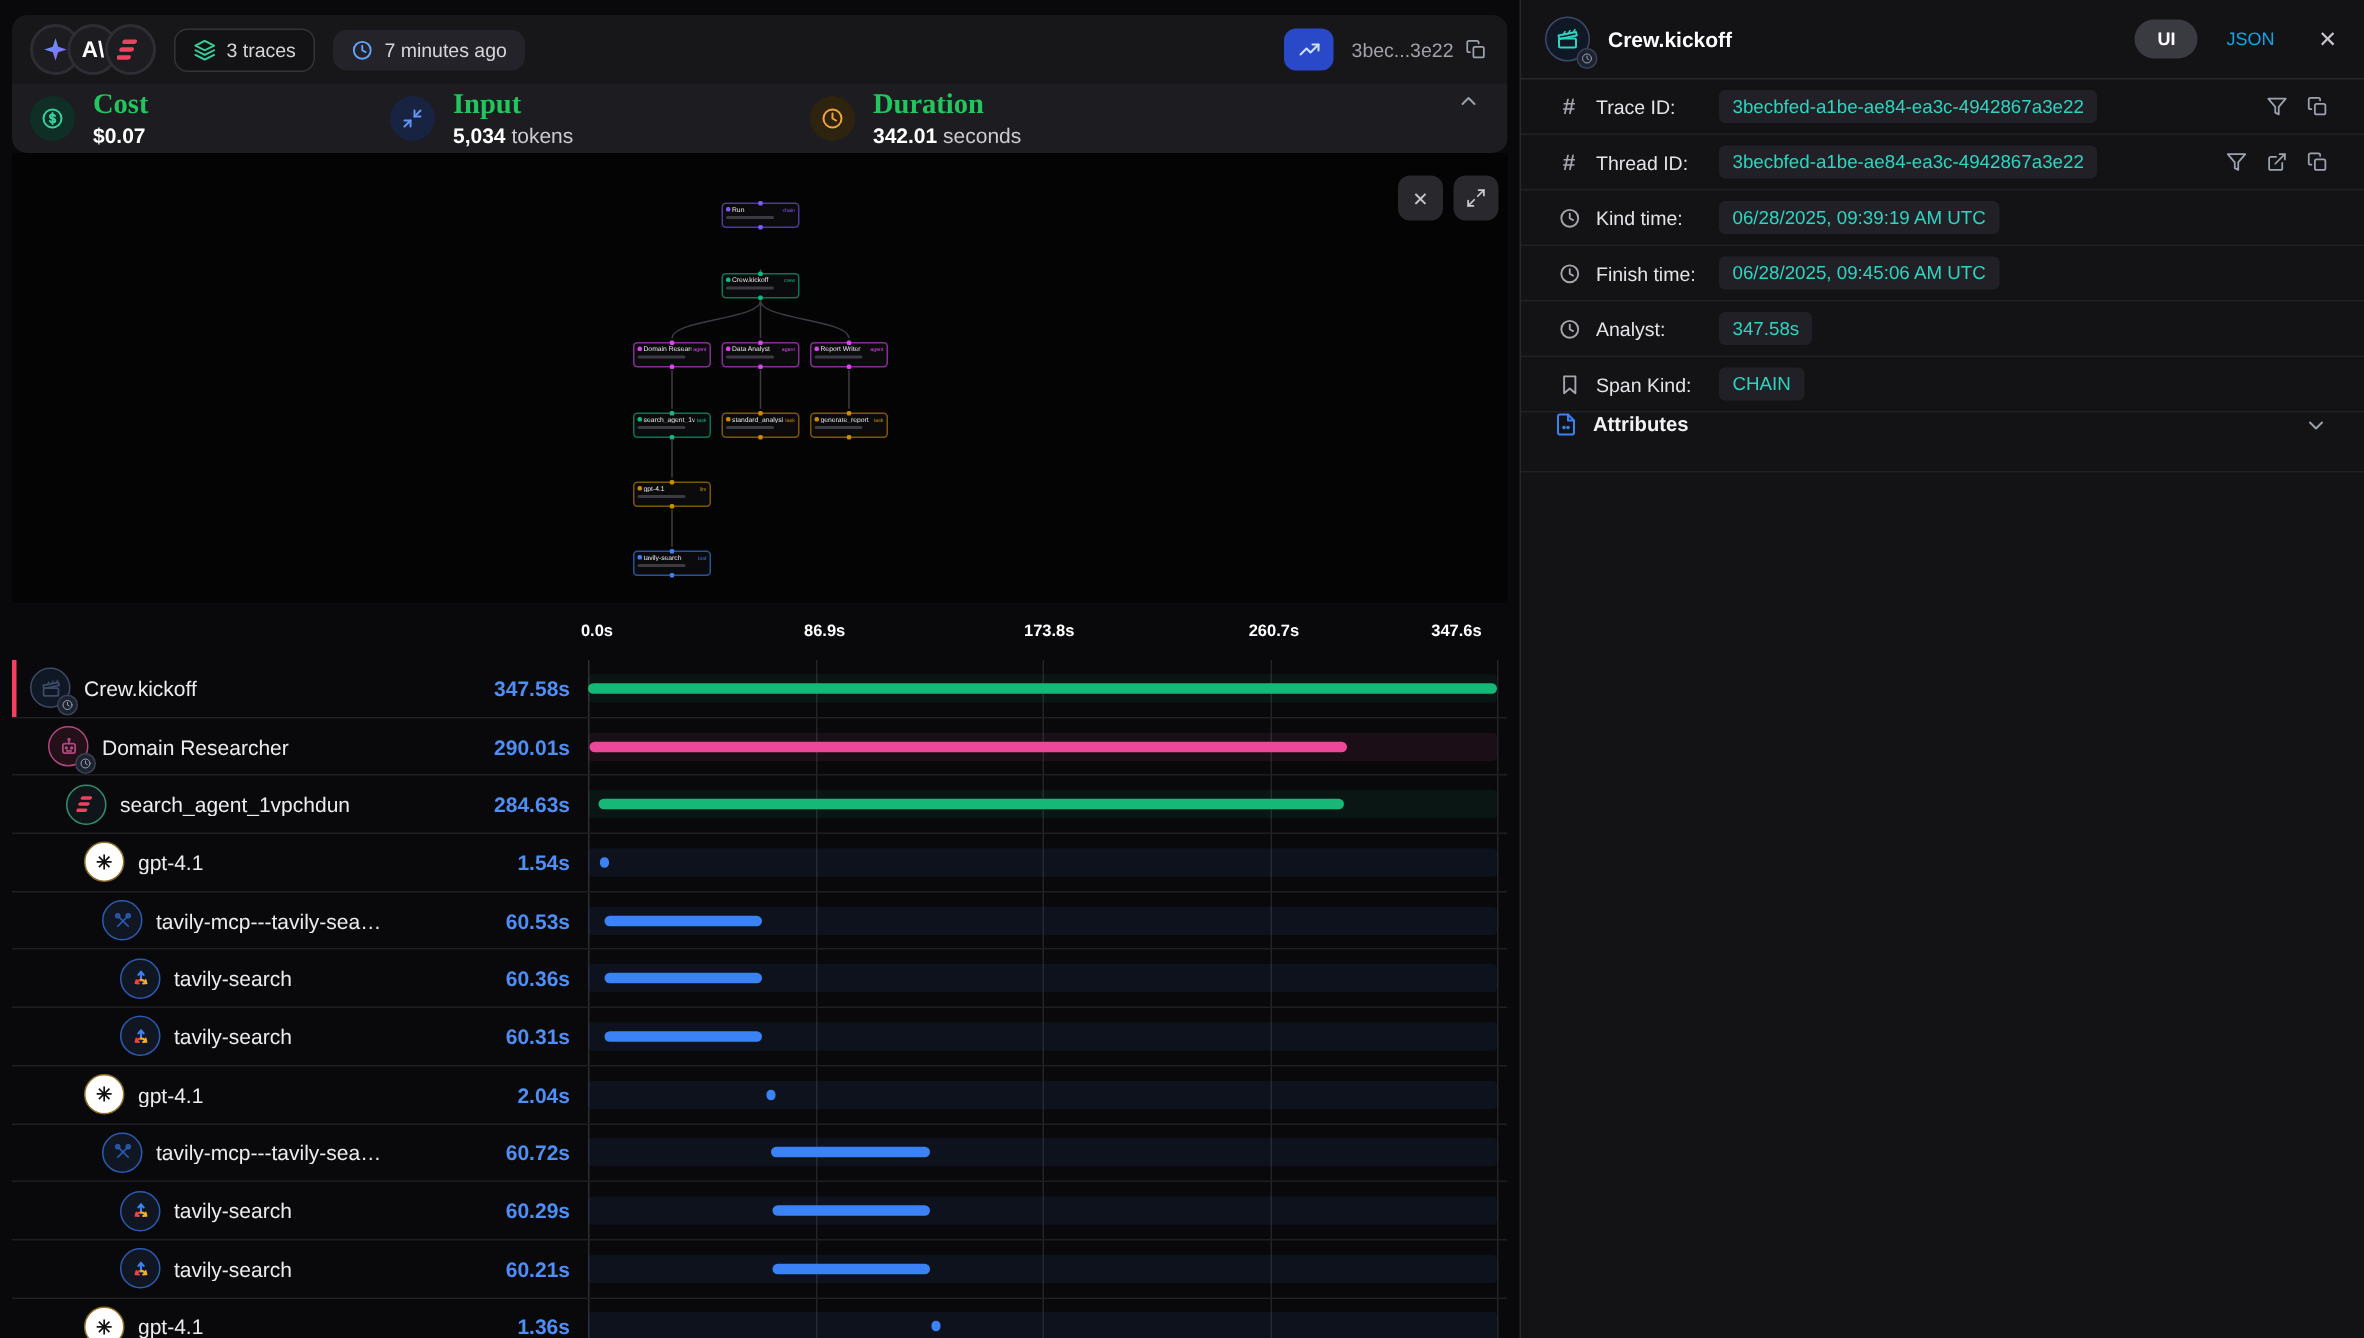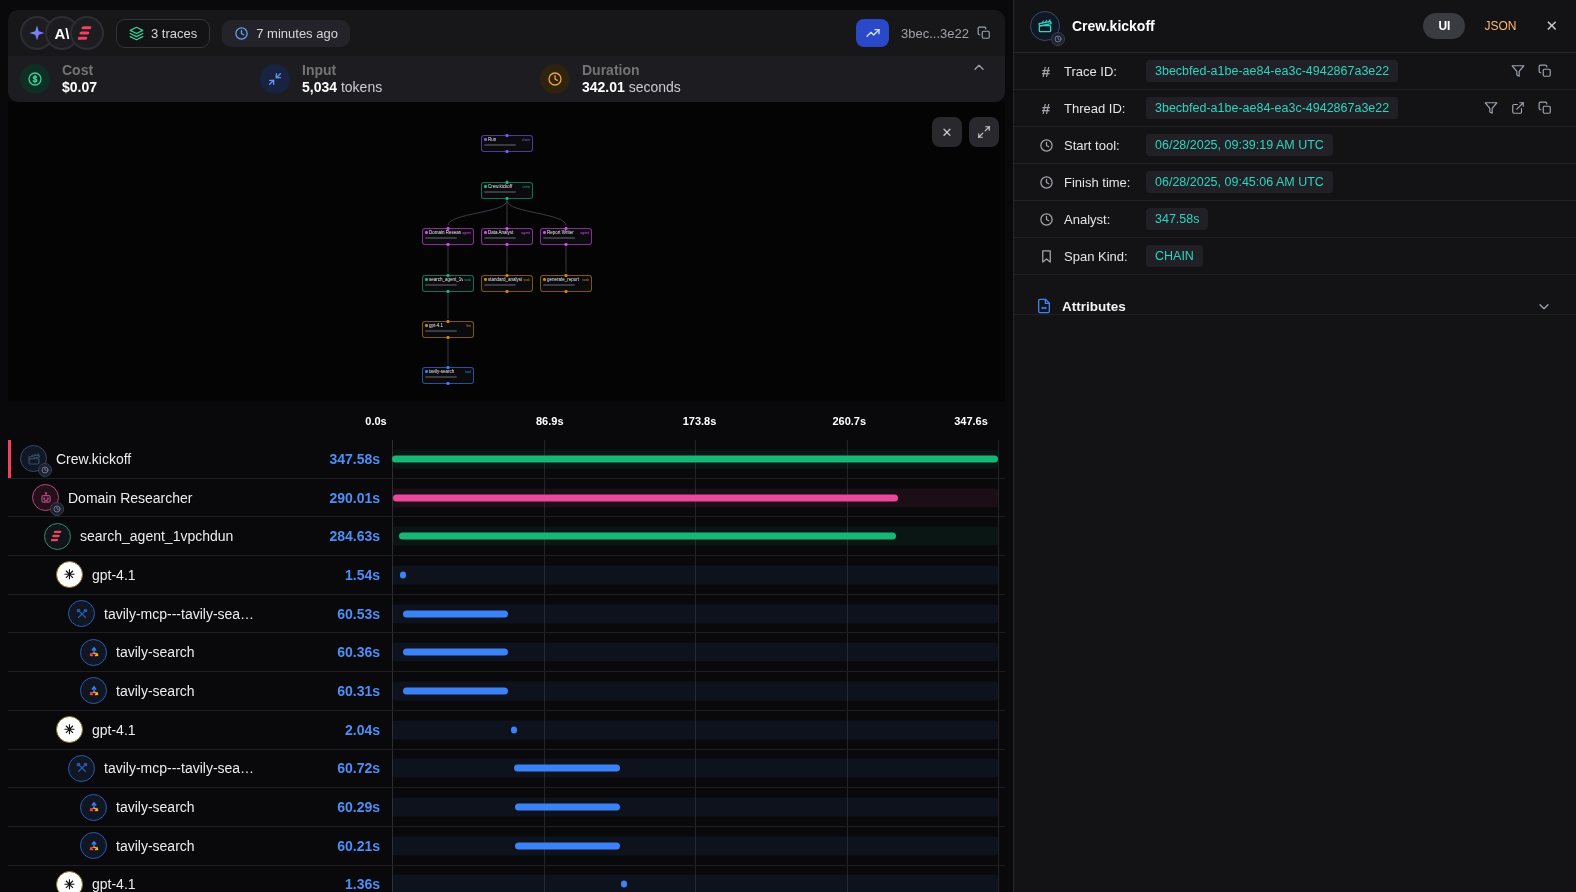--- a/index.html
+++ b/index.html
@@ -20,21 +20,21 @@
   .pill.bordered { border:1px solid #333339; background:#131316; }
   .pill.solid { background:#232329; }
   .toprow-spacer { flex:1; }
   .trendbtn { width:33px; height:28px; border-radius:8px; background:#2a49c8; display:flex; align-items:center; justify-content:center; }
   .shortid { margin-left:12px; font-size:13px; color:#a1a1aa; }
   .copybtn { margin-left:8px; display:flex; align-items:center; }
 
   .metrics { height:46px; background:#1d1d21; display:grid; grid-template-columns:240px 280px 288px 1fr; align-items:center; padding-left:12px; position:relative; }
   .metric { display:flex; align-items:center; gap:12px; }
   .micon { width:30px; height:30px; border-radius:50%; display:flex; align-items:center; justify-content:center; }
-  .mlabel { font-size:14px; font-weight:bold; color:#737373; line-height:1.25; }
+  .mlabel { font-size:19px; font-weight:bold; color:#22c55e; line-height:1.25;font-family:Liberation Serif, serif; }
   .mvalue { font-size:14px; font-weight:bold; color:#fff; line-height:1.25; }
   .mvalue .unit { font-weight:normal; color:#cacad1; }
   .metrics-chevron { position:absolute; right:18px; top:4px; }
 
   
   .graph { position:absolute; left:8px; top:102px; right:8px; height:300px; background:#040405; overflow:hidden; }
   .graph-controls { position:absolute; top:15px; right:6px; display:flex; gap:7px; }
   .gbtn { width:30px; height:30px; border-radius:8px; background:#28282d; display:flex; align-items:center; justify-content:center;
     color:#c9c9d1; font-size:13px; cursor:pointer; }
   .gnode { position:absolute; width:52px; height:17px; border-radius:3px; background:#0b0b0e; border:1px solid; padding:1.5px 2px; }
@@ -67,34 +67,34 @@
   .rtrack { flex:1; height:100%; position:relative; margin-right:7px; }
   .track-tint { position:absolute; left:0; right:0; top:50%; height:19px; transform:translateY(-50%); border-radius:3px; }
   .bar { position:absolute; top:50%; height:7px; transform:translateY(-50%); border-radius:4px; min-width:6px; }
   .bar.striped { background-image:repeating-linear-gradient(115deg, rgba(255,255,255,0.28) 0 3px, transparent 3px 7px); }
 
   
   .panel { flex:1; background:#131316; display:flex; flex-direction:column; }
   .phead { height:53px; display:flex; align-items:center; padding:0 18px 0 16px; border-bottom:1px solid #26262b; }
   .ptitle { font-size:14px; font-weight:bold; color:#fff; margin-left:12px; flex:1; }
   .toggle { display:flex; align-items:center; gap:4px; }
-  .tog { font-size:12px; padding:6px 15px; border-radius:15px; color:#fdba74; cursor:pointer; }
+  .tog { font-size:12px; padding:6px 15px; border-radius:15px; color:#0ea5e9; cursor:pointer; }
   .tog.active { background:#3a3a41; color:#fff; font-weight:bold; }
   .pclose { margin-left:14px; color:#c6c6cd; font-size:15px; cursor:pointer; }
   .sdkrow { display:flex; justify-content:flex-end; padding:18px 22px 14px; border-bottom:1px solid #202025; }
   .sdkbadge { font-size:12px; font-weight:bold; color:#2dd4bf; border:1px solid #2dd4bf66; background:#0d1f1d;
     border-radius:8px; padding:6px 12px; cursor:pointer; }
   .field { display:flex; align-items:center; min-height:37px; padding:0 24px; border-bottom:1px solid #202025; }
   .ficon { width:16px; display:flex; justify-content:center; color:#a5a5ad; flex:none; }
   .flabel { font-size:13px; color:#e3e3e8; margin-left:10px; width:82px; flex:none; }
   .fchip { font-size:12.5px; color:#2dd4bf; background:#202026; border-radius:4px; padding:4px 9px;
     white-space:nowrap; overflow:hidden; text-overflow:ellipsis; }
   .factions { margin-left:auto; display:flex; gap:13px; align-items:center; }
   .factions .act { cursor:pointer; display:flex; }
-  .attr-row { display:flex; align-items:flex-end; height:40px; padding:0 24px 0 22px; border-bottom:1px solid #202025; cursor:pointer; }
+  .attr-row { display:flex; align-items:flex-start; height:40px; padding:0 24px 0 22px; border-bottom:1px solid #202025; cursor:pointer; }
   .attr-label { font-size:13.5px; font-weight:bold; color:#f2f2f5; margin-left:10px; flex:1; }
 
   svg { display:block; }
   .txticon { font-weight:bold; line-height:1; }
 </style>
 </head>
 <body>
 
 <div class="app">
 
@@ -329,21 +329,21 @@
             <span class="ndot" style="background:#3b82f6"></span>
          <span class="nlabel">tavily-search</span>
          <span class="nbadge" style="color:#3b82f6">tool</span>
           </div>
        <div class="nsub"></div>
        <span class="port b" style="background:#3b82f6"></span>
      </div>
       </div>
 
     <div class="axis" id="axis">
-        <span class="tick" style="left:368px">0.0s</span>
+        <span class="tick" style="left:390px">0.0s</span>
         <span class="tick" style="left:541.75px">86.9s</span>
         <span class="tick" style="left:691.5px">173.8s</span>
         <span class="tick" style="left:841.25px">260.7s</span>
         <span class="tick" style="left:963px">347.6s</span>
       </div>
 
     <div class="rows" id="rows">
       <div class="gridlines" id="gridlines">
           <i style="left:0%"></i>
           <i style="left:25%"></i>
@@ -649,21 +649,21 @@
             </span>
           </span>
    </div>
         <div class="field">
      <span class="ficon">
             <svg width="15" height="15" viewBox="0 0 24 24" fill="none" stroke="currentColor" stroke-width="2" stroke-linecap="round" stroke-linejoin="round" style="color:#a5a5ad">
               <circle cx="12" cy="12" r="9"></circle>
               <polyline points="12 7 12 12 15.5 14"></polyline>
             </svg>
           </span>
-     <span class="flabel">Start tool:</span>
+     <span class="flabel">Kind time:</span>
      <span class="fchip">06/28/2025, 09:39:19 AM UTC</span>
      <span class="factions"></span>
    </div>
         <div class="field">
      <span class="ficon">
             <svg width="15" height="15" viewBox="0 0 24 24" fill="none" stroke="currentColor" stroke-width="2" stroke-linecap="round" stroke-linejoin="round" style="color:#a5a5ad">
               <circle cx="12" cy="12" r="9"></circle>
               <polyline points="12 7 12 12 15.5 14"></polyline>
             </svg>
           </span>

